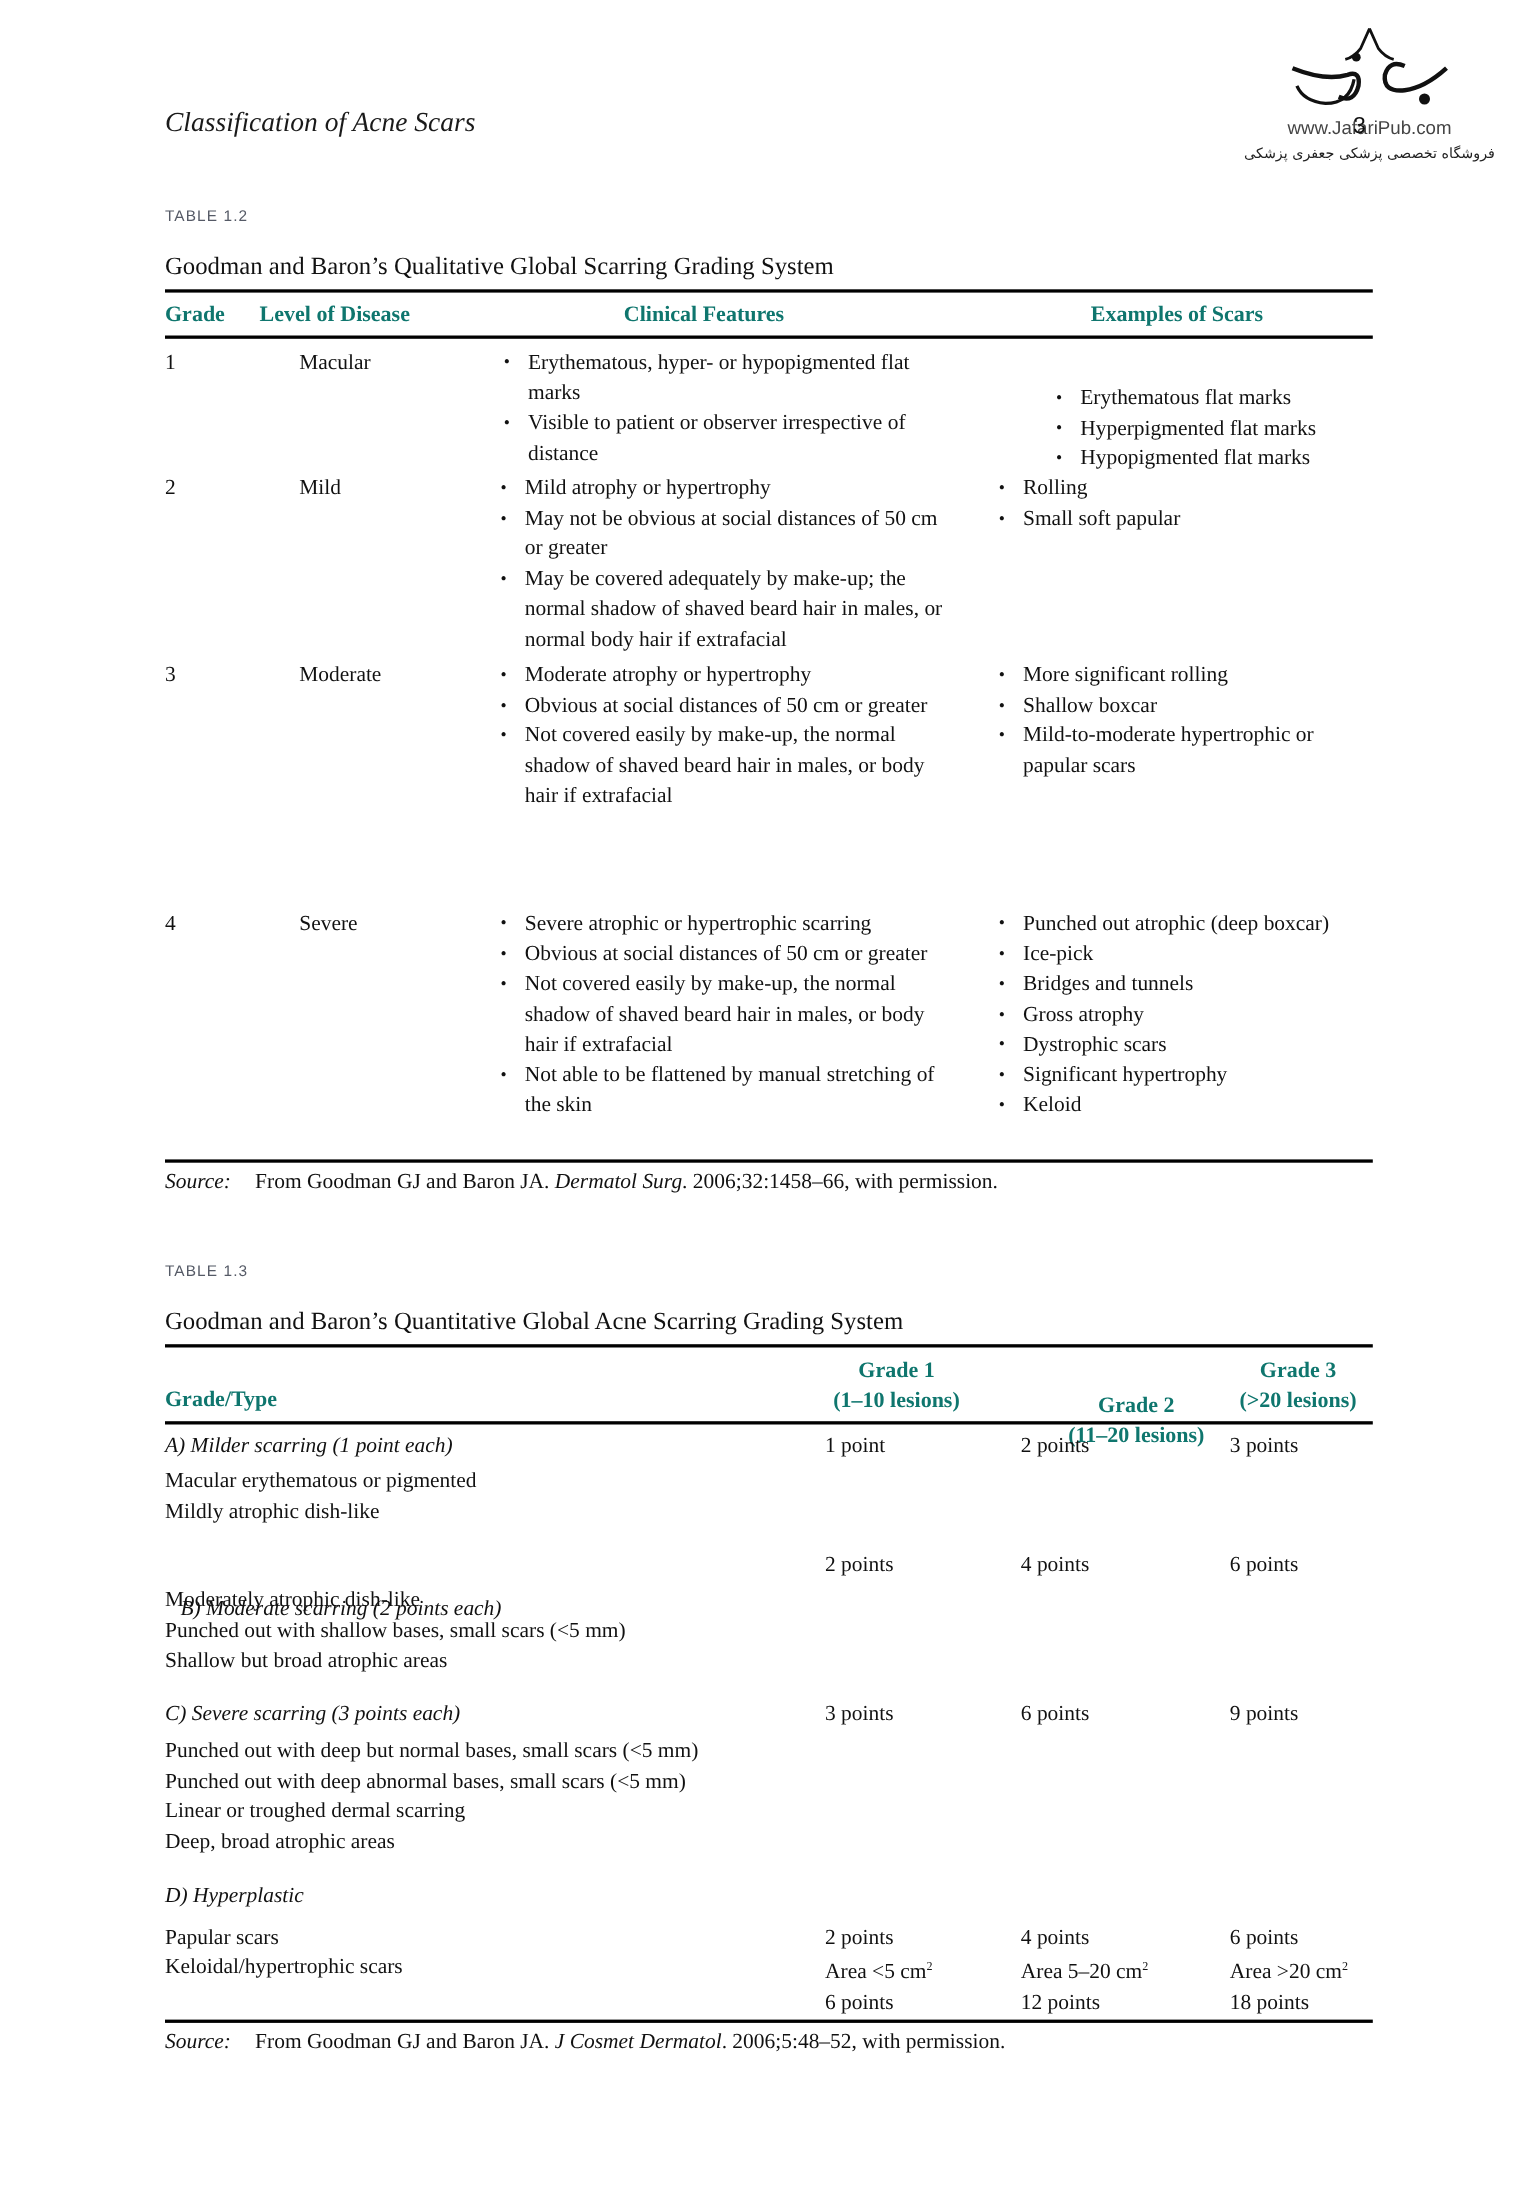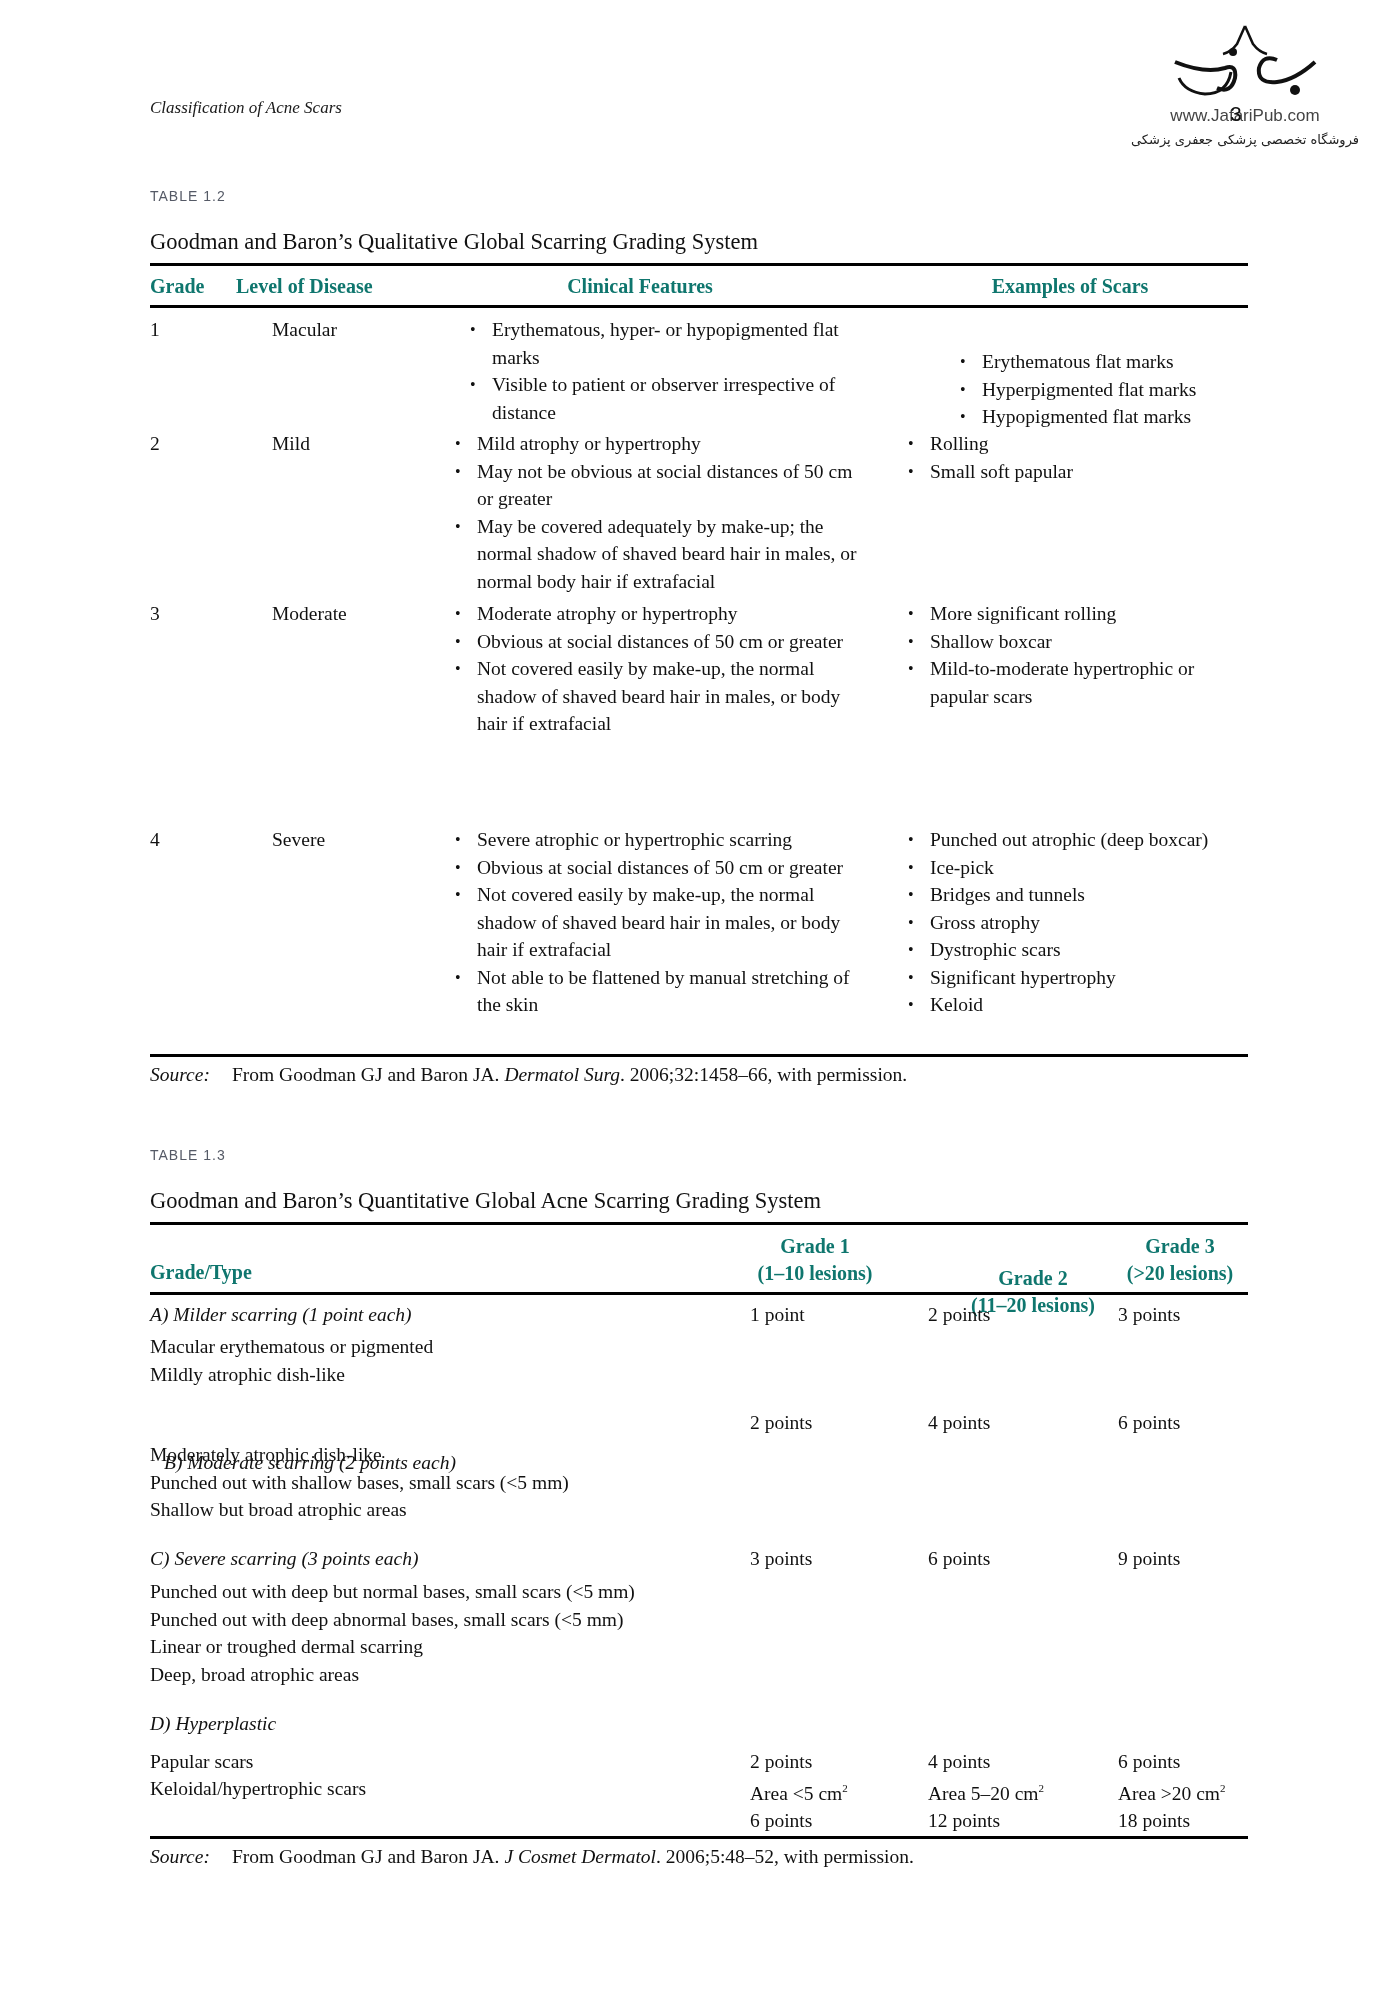--- a/index.html
+++ b/index.html
@@ -1,19 +1,19 @@
 <!DOCTYPE html>
 <html><head>
 <meta charset="utf-8">
 <style>
   html, body { margin:0; padding:0; background:#ffffff; }
   body { width:1400px; height:2000px; position:relative; overflow:hidden;
          font-family:"Liberation Serif","DejaVu Serif",serif; color:#111; }
   .abs { position:absolute; }
-  .running-head { left:150px; top:98px; font-size:17px; font-style:italic; color:#1a1a1a; }
+  .running-head { left:150px; top:98px; font-size:25px; font-style:italic; color:#1a1a1a; }
   .table-label { font-family:"Liberation Sans","DejaVu Sans",sans-serif; font-size:14px; color:#555a66; letter-spacing:1px; }
   .table-title { font-size:22.5px; color:#111; }
   .rule { position:absolute; left:150px; width:1098px; background:#000; }
   .rule.thick { height:3px; }
   .th { font-size:20px; font-weight:bold; color:#0f766e; }
   .td { font-size:19.5px; line-height:27.5px; color:#111; }
   ul.bl { list-style:none; margin:0; padding:0; }
   ul.bl li { position:relative; padding-left:22px; }
   ul.bl li::before { content:"\2022"; position:absolute; left:0; top:0; font-size:16px; }
   .source { font-size:19.5px; }
@@ -52,21 +52,21 @@
 <div class="rule thick" style="top:263px;"></div>
 
 <div class="abs th" style="left:150px; top:275px;">Grade</div>
 <div class="abs th" style="left:236px; top:275px;">Level of Disease</div>
 <div class="abs th center" style="left:440px; top:275px; width:400px;">Clinical Features</div>
 <div class="abs th center" style="left:900px; top:275px; width:340px;">Examples of Scars</div>
 <div class="rule thick" style="top:305px;"></div>
 
 <div class="abs td" style="left:150px; top:316px;">1</div>
 <div class="abs td" style="left:272px; top:316px;">Macular</div>
-<ul class="abs td bl" style="left:470px; top:316px; width:410px;">
+<ul class="abs td bl" style="left:458px; top:316px; width:410px;">
   <li>Erythematous, hyper- or hypopigmented flat marks</li>
   <li>Visible to patient or observer irrespective of distance</li>
 </ul>
 <ul class="abs td bl" style="left:960px; top:316px; width:345px;margin-top:32px;">
   <li>Erythematous flat marks</li>
   <li>Hyperpigmented flat marks</li>
   <li>Hypopigmented flat marks</li>
 </ul>
 
 <div class="abs td" style="left:150px; top:430px;">2</div>

